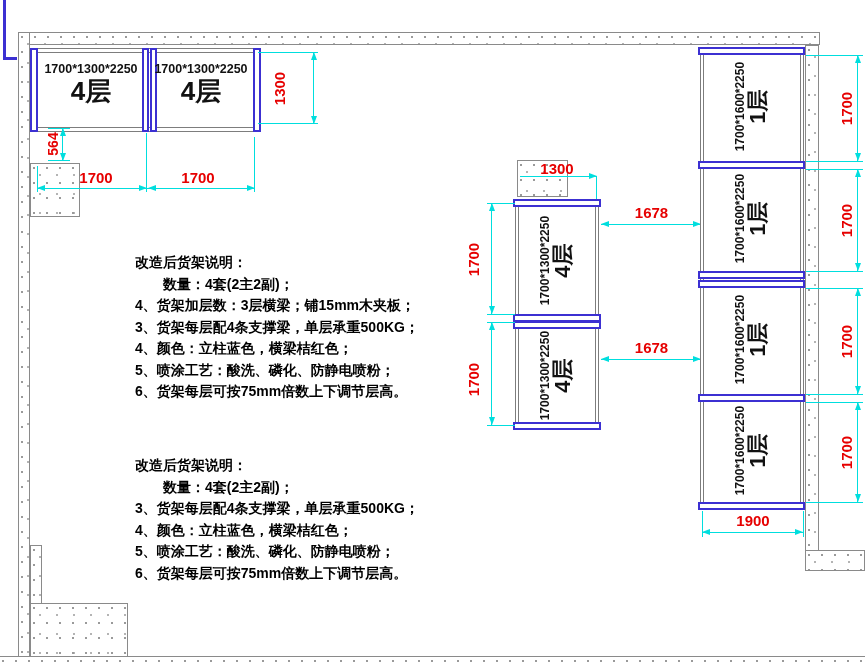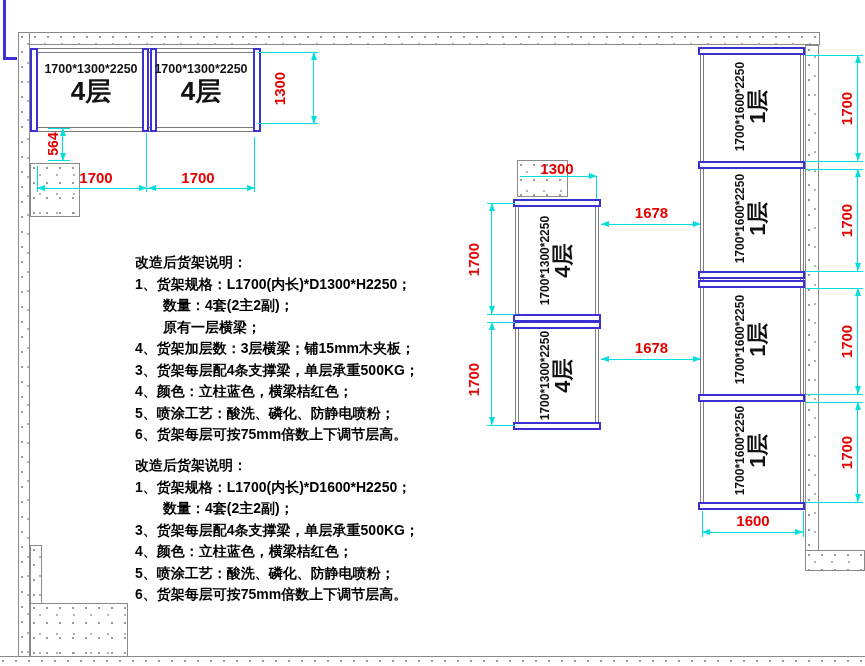--- a/index.html
+++ b/index.html
@@ -215,37 +215,34 @@
   <div class="aD" style="left:855px;top:494px;"></div>
   <div class="vwrap" style="left:838px;top:422px;width:18px;height:60px;">
     <span class="vred">1700</span>
   </div>
 
   <div class="vl" style="left:702px;top:511px;height:26px;"></div>
   <div class="vl" style="left:803px;top:511px;height:26px;"></div>
   <div class="hl" style="left:702px;top:532px;width:101px;"></div>
   <div class="aL" style="left:702px;top:529px;"></div>
   <div class="aR" style="left:795px;top:529px;"></div>
-  <div class="dimh" style="left:724px;top:512px;width:58px;">1600</div>
+  <div class="dimh" style="left:724px;top:512px;width:58px;">1900</div>
 
   <div class="notes" style="left:135px;top:252px;">
     <div>改造后货架说明：</div>
-    <div>1、货架规格：L1700(内长)*D1300*H2250；</div>
     <div class="ind">数量：4套(2主2副)；</div>
-    <div class="ind">原有一层横梁；</div>
     <div>4、货架加层数：3层横梁；铺15mm木夹板；</div>
     <div>3、货架每层配4条支撑梁，单层承重500KG；</div>
     <div>4、颜色：立柱蓝色，横梁桔红色；</div>
     <div>5、喷涂工艺：酸洗、磷化、防静电喷粉；</div>
     <div>6、货架每层可按75mm倍数上下调节层高。</div>
   </div>
 
   <div class="notes" style="left:135px;top:455px;">
     <div>改造后货架说明：</div>
-    <div>1、货架规格：L1700(内长)*D1600*H2250；</div>
     <div class="ind">数量：4套(2主2副)；</div>
     <div>3、货架每层配4条支撑梁，单层承重500KG；</div>
     <div>4、颜色：立柱蓝色，横梁桔红色；</div>
     <div>5、喷涂工艺：酸洗、磷化、防静电喷粉；</div>
     <div>6、货架每层可按75mm倍数上下调节层高。</div>
   </div>
 
 </div>
 
 </body></html>

